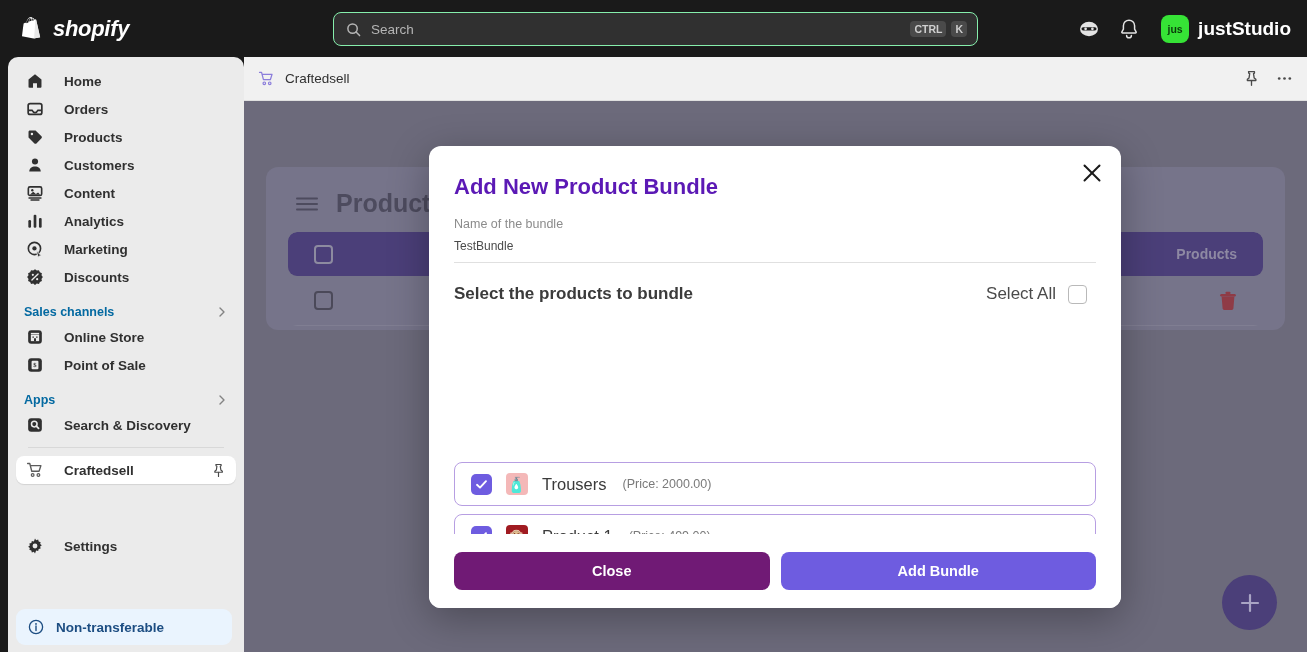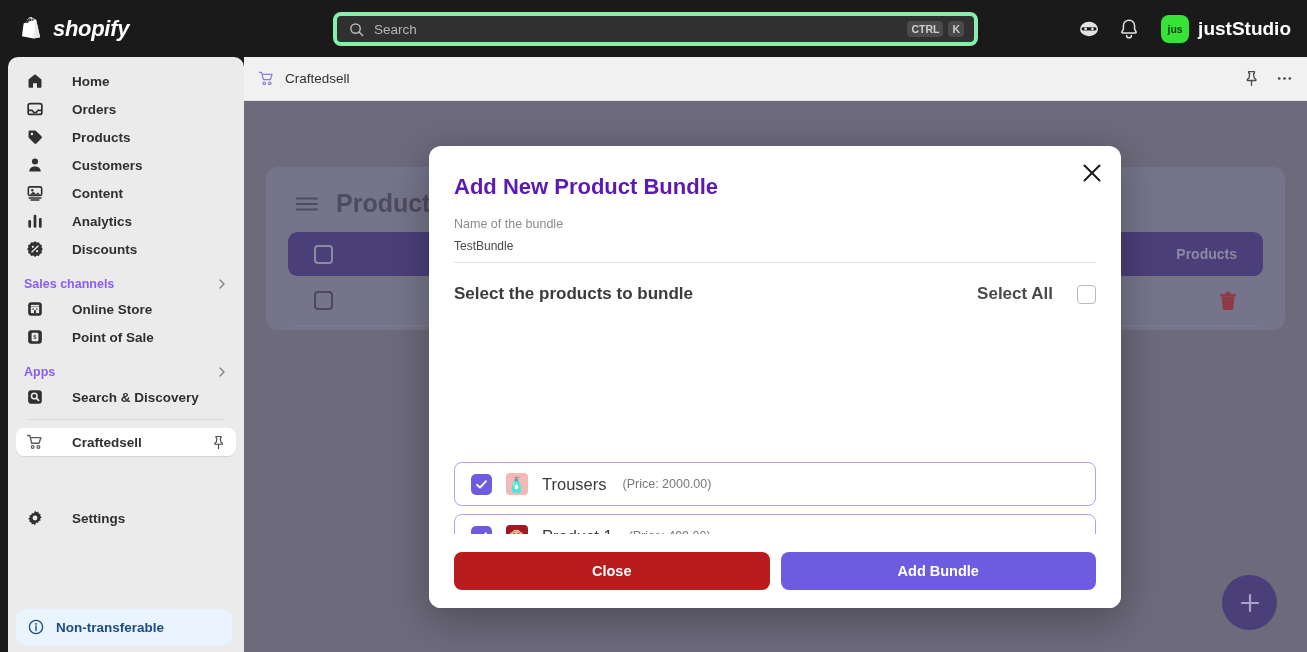--- a/index.html
+++ b/index.html
@@ -17,21 +17,21 @@
     background: #1a1a1a; display: flex; align-items: center;
   }
   .brand { display: flex; align-items: center; gap: 9px; margin-left: 22px; }
   .brand-logo { width: 22px; height: 24px; display: block; }
   .brand-name {
     color: #ffffff; font-size: 22px; font-weight: bold; font-style: italic;
     letter-spacing: -0.3px;
   }
   .search-wrap {
     position: absolute; left: 333px; top: 12px; width: 645px; height: 34px;
-    background: #303030; border: 4px solid #86efac; border-radius: 8px;
+    background: #303030; border: 1px solid #86efac; border-radius: 8px;
     display: flex; align-items: center; padding: 0 10px 0 12px;
   }
   .search-icon { width: 15px; height: 15px; flex: 0 0 auto; margin-right: 10px; }
   .search-input {
     flex: 1; background: transparent; border: none; outline: none;
     color: #b5b5b5; font-size: 13.5px; font-family: inherit;
   }
   .search-input::placeholder { color: #b5b5b5; }
   .kbd-group { display: flex; gap: 5px; }
   .kbd {
@@ -51,29 +51,29 @@
   }
   .user-name { color: #ffffff; font-size: 19px; font-weight: bold; }
 
   
   .sidebar {
     position: absolute; left: 8px; top: 57px; width: 236px; height: 595px;
     background: #ebebeb; border-top-left-radius: 10px; border-top-right-radius: 10px;
     padding-top: 10px;
   }
   .nav-item {
-    display: flex; align-items: center; gap: 28px;
+    display: flex; align-items: center; gap: 20px;
     height: 28px; margin: 0 8px; padding: 0 10px; border-radius: 8px;
     color: #303030; font-size: 13.5px; font-weight: bold; cursor: pointer;
   }
   .nav-item .nav-ico { width: 18px; height: 18px; flex: 0 0 18px; }
   .nav-item.active { background: #ffffff; box-shadow: 0 1px 1px rgba(0,0,0,.10); }
   .nav-group {
     display: flex; align-items: center; justify-content: space-between;
-    margin: 14px 16px 4px 16px; color: #8b5cf6;
+    margin: 14px 16px 4px 16px; color: #0369a1;
     font-size: 12.5px; font-weight: bold; cursor: pointer;
   }
   .chev { width: 12px; height: 12px; opacity: .75; }
   .sep { height: 1px; background: #d8d8d8; margin: 8px 20px; }
   .pin-btn { margin-left: auto; width: 15px; height: 15px; }
   .banner {
     position: absolute; left: 8px; bottom: 7px; width: 216px; height: 36px;
     background: #eaf4fe; border-radius: 9px;
     display: flex; align-items: center; gap: 12px; padding: 0 12px;
     color: #1c4d82; font-size: 13.5px; font-weight: bold;
@@ -133,24 +133,24 @@
     padding: 28px 0 0 25px;
   }
   .field { margin: 17px 25px 0 25px; }
   .field-label { font-size: 12.5px; color: #8b8b8b; }
   .field-input {
     width: 100%; border: none; border-bottom: 1px solid #e0e0e0; outline: none;
     font-family: inherit; font-size: 12px; color: #4a4a4a;
     padding: 8px 0 9px 0; background: transparent;
   }
   .sel-row {
-    display: flex; align-items: flex-end; margin: 21px 25px 0 25px;
+    display: flex; align-items: flex-end; margin: 21px 34px 0 25px;
   }
   .sel-title { font-size: 17px; font-weight: bold; color: #3b3b3b; }
-  .sel-all { margin-left: auto; display: flex; align-items: center; gap: 24px; font-weight: bold; }
+  .sel-all { margin-left: auto; display: flex; align-items: center; gap: 12px; }
   .sel-all-label { font-size: 17px; color: #4a4a4a; }
   .chk-empty {
     width: 19px; height: 19px; border: 1.6px solid #b9b9b9; border-radius: 4px;
     background: #fff; cursor: pointer;
   }
   .prod-list {
     position: absolute; left: 25px; right: 25px; top: 316px; bottom: 74px;
     overflow: hidden;
   }
   .prod {
@@ -171,21 +171,21 @@
   .p-price { font-size: 12.5px; color: #7a7a7a; margin-left: 2px; }
   .modal-foot {
     position: absolute; left: 0; right: 0; bottom: 0; height: 74px;
     background: #ffffff; display: flex; align-items: center;
     gap: 11px; padding: 0 25px;
   }
   .btn {
     flex: 1; height: 38px; border-radius: 8px; border: none; cursor: pointer;
     font-family: inherit; font-size: 14.5px; font-weight: bold; color: #ffffff;
   }
-  .btn-close { background: #b91c1c; }
+  .btn-close { background: #701a75; }
   .btn-add { background: #6e5ce0; }
 </style>
 </head>
 <body>
 
 <div class="app">
 
   <div class="topbar">
     <div class="brand">
       <svg class="brand-logo" viewBox="0 0 24 26">
@@ -271,20 +271,28 @@
 
     <div class="nav-item">
       <svg class="nav-ico" viewBox="0 0 20 20">
         <rect x="2.6" y="9" width="3" height="8.4" rx="1.3" fill="#303030"></rect>
         <rect x="8.5" y="3" width="3" height="14.4" rx="1.3" fill="#303030"></rect>
         <rect x="14.4" y="6.6" width="3" height="10.8" rx="1.3" fill="#303030"></rect>
       </svg>
       <span>Analytics</span>
     </div>
 
+    <div class="nav-item">
+      <svg class="nav-ico" viewBox="0 0 20 20">
+        <circle cx="9.4" cy="9.4" r="6.8" fill="none" stroke="#303030" stroke-width="1.8"></circle>
+        <circle cx="9.4" cy="9.4" r="2.4" fill="#303030"></circle>
+        <path d="M11.4 11.8 17 17.6l-2.7.4-.6 2.4z" fill="#303030" stroke="#ebebeb" stroke-width="1"></path>
+      </svg>
+      <span>Marketing</span>
+    </div>
 
     <div class="nav-item">
       <svg class="nav-ico" viewBox="0 0 20 20">
         <path d="M10 1.4l2 1.5 2.4-.5 1 2.3 2.3 1-.5 2.4 1.5 2-1.5 2 .5 2.4-2.3 1-1 2.3-2.4-.5-2 1.5-2-1.5-2.4.5-1-2.3-2.3-1 .5-2.4-1.5-2 1.5-2-.5-2.4 2.3-1 1-2.3 2.4.5z" fill="#303030"></path>
         <circle cx="7.6" cy="7.6" r="1.2" fill="#ebebeb"></circle>
         <circle cx="12.4" cy="12.4" r="1.2" fill="#ebebeb"></circle>
         <line x1="13.4" y1="6.6" x2="6.6" y2="13.4" stroke="#ebebeb" stroke-width="1.5" stroke-linecap="round"></line>
       </svg>
       <span>Discounts</span>
     </div>

